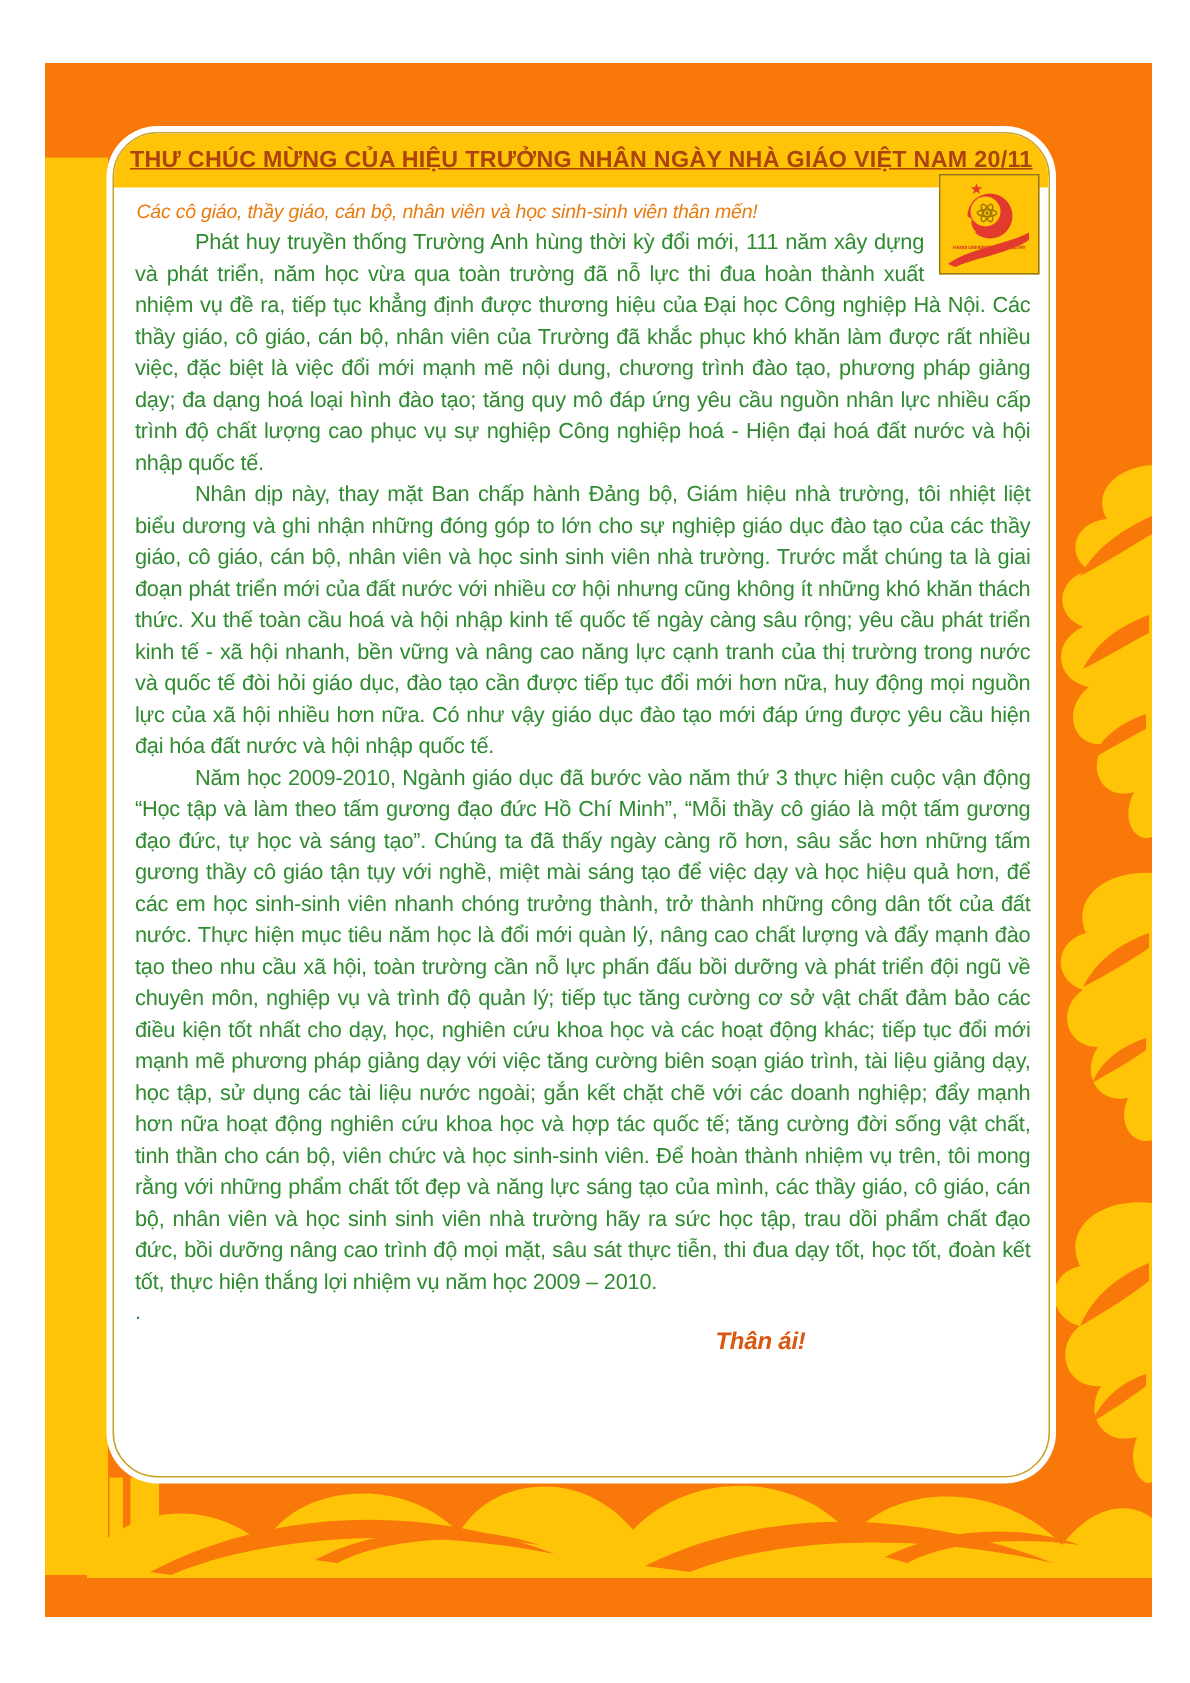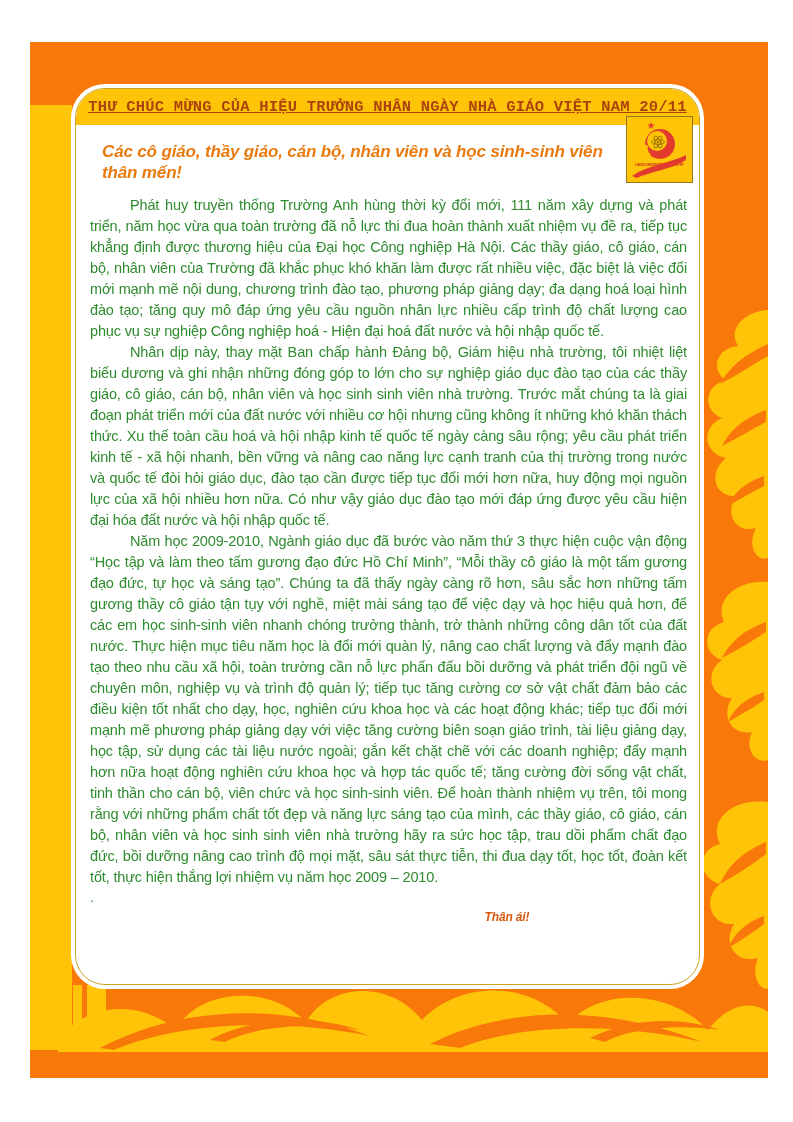--- a/index.html
+++ b/index.html
@@ -5,35 +5,35 @@
   html,body{margin:0;padding:0;background:#ffffff;}
   .page{position:relative;width:793px;height:1122px;background:#ffffff;overflow:hidden;
         font-family:"Liberation Sans",sans-serif;}
   .poster{position:absolute;left:30px;top:42px;width:738px;height:1036px;background:#F8790A;}
   .decor{position:absolute;left:0;top:0;display:block;}
   .content-box{position:absolute;left:45px;top:46px;width:625px;height:897px;background:#ffffff;
                border:1px solid #C9A227;border-radius:30px;box-shadow:0 0 0 4px #ffffff;
                box-sizing:border-box;overflow:hidden;}
   .title-band{height:36px;background:#FFC408;border-radius:28px 28px 0 0;display:flex;
               align-items:center;justify-content:center;}
-  .letter-title{font-family:Liberation Mono, monospace;font-weight:bold;
+  .letter-title{font-family:Liberation Sans, sans-serif;font-weight:bold;
                 font-size:15.5px;color:#AC430D;text-decoration:underline;white-space:nowrap;
                 letter-spacing:0.2px;}
   .letter-body{padding:4px 12px 0 14px;font-size:14.5px;line-height:21px;color:#2F8B2F;
                text-align:justify;letter-spacing:-0.15px;}
   .logo-box{float:right;width:67px;height:67px;margin:-13px -6px 5px 10px;background:#FFC408;
             border:1px solid #93781B;box-sizing:border-box;}
   .logo-box svg{display:block;width:100%;height:100%;}
-  .greeting{margin:12px;color:#E97A0E;font-weight:bold;font-style:italic;font-size:17px;
+  .greeting{margin:1px;color:#E97A0E;font-weight:normal;font-style:italic;font-size:13px;
             text-align:left;}
   p.para{margin:0;text-indent:40px;}
   p.para.first{text-indent:0;}
   .dot-line{margin:0;line-height:18px;}
   .signature{width:300px;margin:0 30px 0 auto;text-align:center;}
-  .salute{color:#D9570E;font-weight:bold;font-style:italic;font-size:12px;line-height:22px;}
+  .salute{color:#D9570E;font-weight:bold;font-style:italic;font-size:16px;line-height:22px;}
 </style>
 </head>
 <body>
 
 <div class="page">
   <div class="poster">
 
     <svg class="decor" width="738" height="1036" viewBox="0 0 738 1036">
       <rect x="0" y="0" width="738" height="1036" fill="#F8790A"></rect>
 

